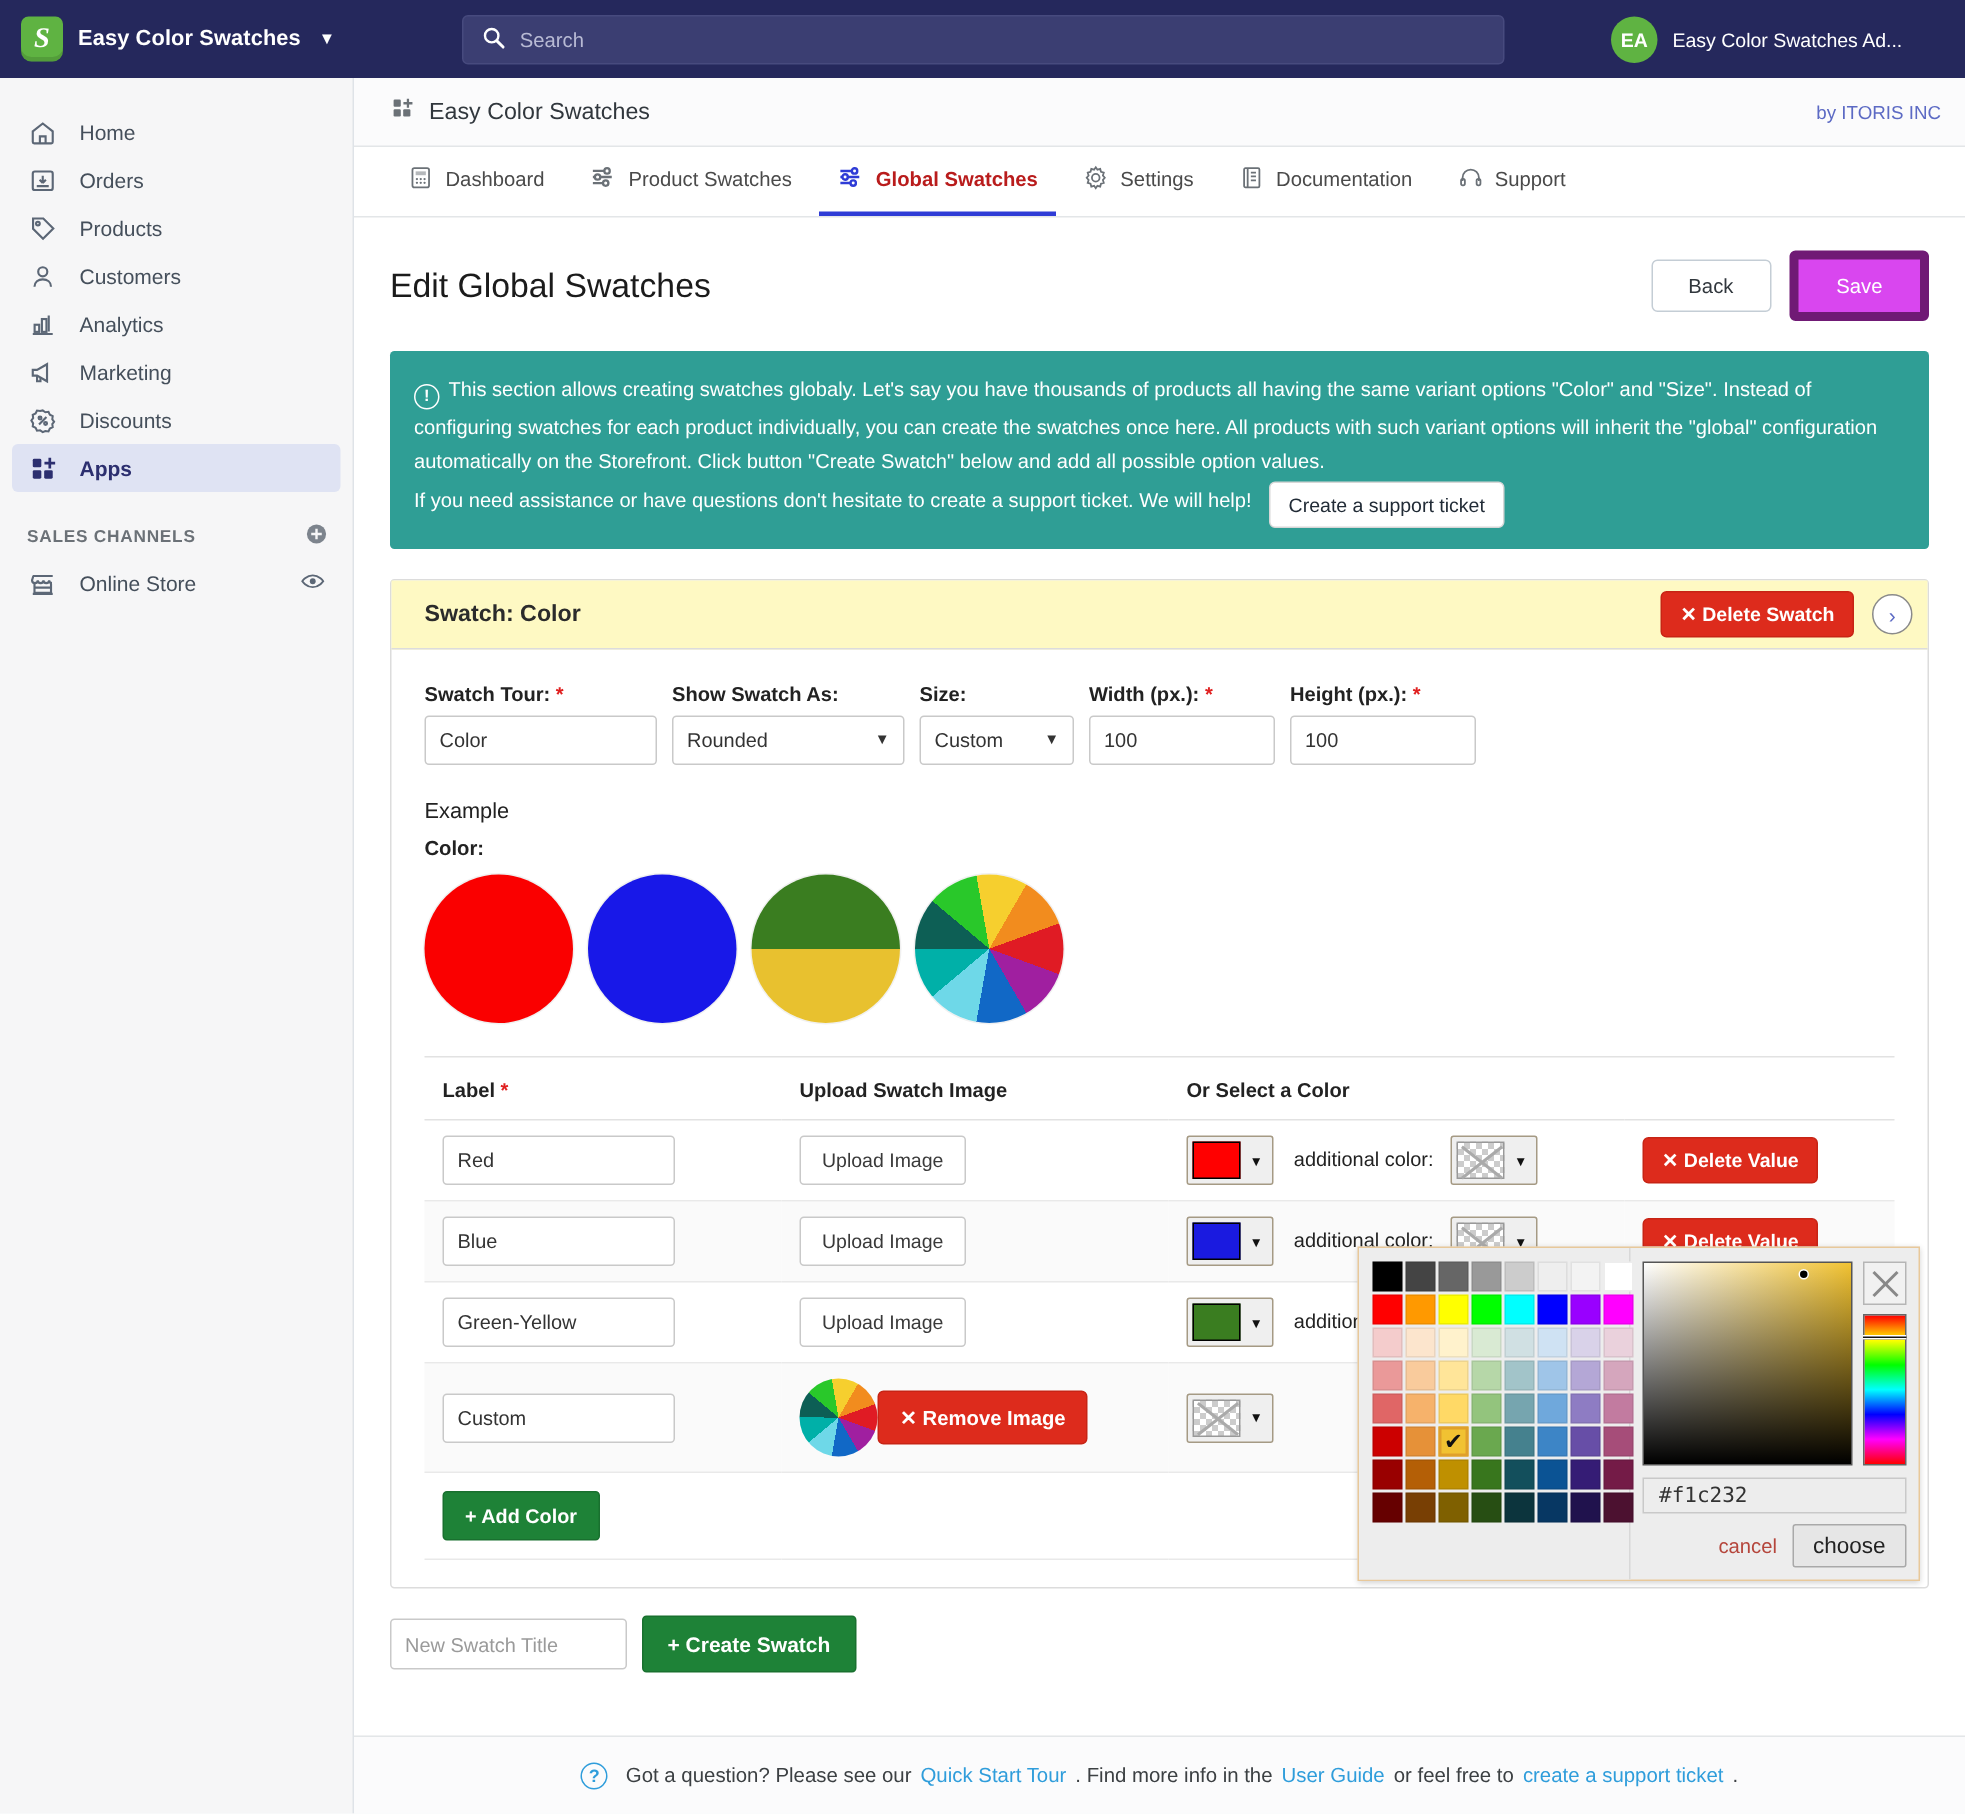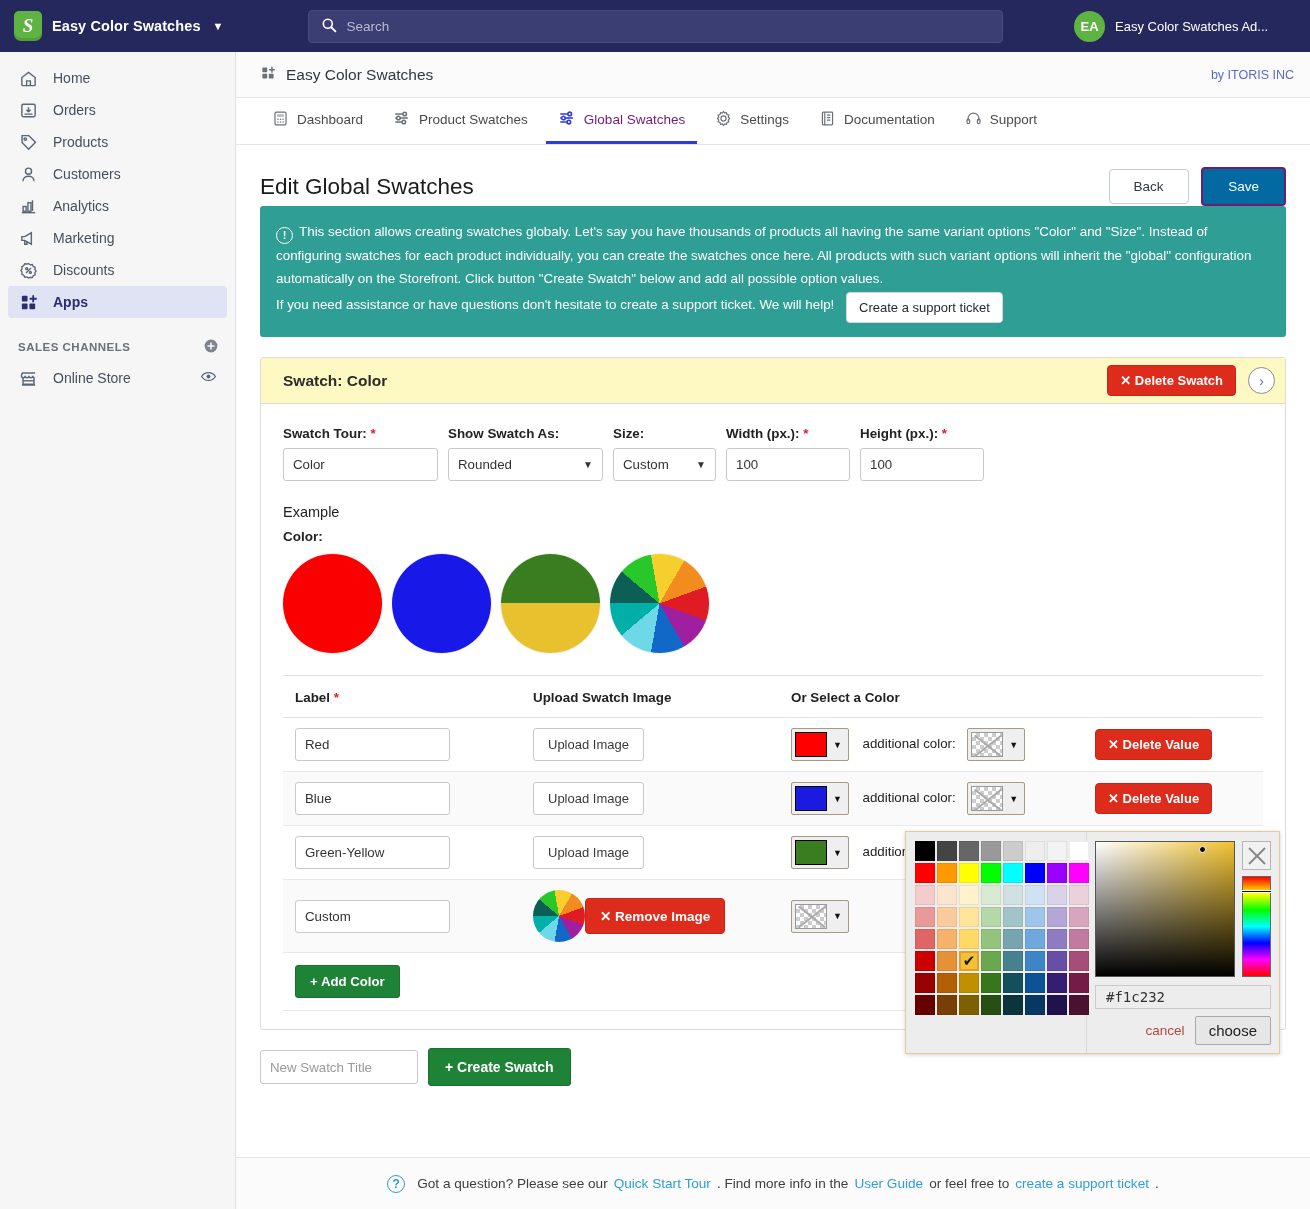--- a/index.html
+++ b/index.html
@@ -37,21 +37,21 @@
   #searchbox .ph { color:#b8bad4; font-size:13.5px; }
   #userwrap { width:236px; display:flex; align-items:center; gap:10px; padding-right:10px; }
   #avatar {
     width:31px;height:31px;border-radius:50%;background:#5fb342;color:#fff;
     display:flex;align-items:center;justify-content:center;font-size:13px;font-weight:600;
   }
   #username { color:#fff; font-size:13px; white-space:nowrap; overflow:hidden; }
 
   
   #shell { display:flex; height:1157px; }
-  #sidebar { width:236px; background:#f6f6f7; border-right:1px solid #dfe3e8; padding-top:10px; }
+  #sidebar { width:236px; background:#f6f6f7; border-right:1px solid #dfe3e8; padding-top:20px; }
   .nav-item {
     display:flex;align-items:center;gap:15px;height:32px;margin:0 8px;
     padding-left:10px;border-radius:4px;color:#454f5b;font-size:14px;
   }
   .nav-item.active { background:#dfe3f3; color:#2c2f6f; font-weight:600; }
   .nav-icon { width:20px; height:20px; display:flex;align-items:center;justify-content:center; }
   .nav-icon svg { display:block; }
   #channels-head {
     display:flex;align-items:center;justify-content:space-between;
     margin:20px 16px 6px 18px; color:#6b7177; font-size:11.5px;
@@ -65,33 +65,33 @@
     justify-content:space-between;padding:0 16px 0 24px;background:#fbfbfc;
   }
   #app-title { display:flex;align-items:center;gap:10px;font-size:15.5px;color:#31373d; }
   #app-vendor { font-size:12.5px; color:#5c6ac4; }
 
   #tabs { height:47px;border-bottom:1px solid #e3e6e8;display:flex;align-items:flex-end;padding-left:24px;gap:6px; background:#fff;}
   .tab {
     display:flex;align-items:center;gap:8px;height:46px;padding:0 12px;
     font-size:13.5px;color:#4a4a4a;border-bottom:3px solid transparent;
   }
-  .tab.active { color:#701a75; font-weight:400; border-bottom-color:#2f3cd6; }
+  .tab.active { color:#b91c1c; font-weight:700; border-bottom-color:#2f3cd6; }
 
   #page { flex:1; padding:22px 24px 0 24px; overflow:hidden; position:relative; }
 
   #pagehead { display:flex;align-items:center;justify-content:space-between; }
   #pagetitle { font-size:22.5px; color:#1b1b1b; font-weight:400; }
   .btn { font-family:inherit; cursor:pointer; border-radius:4px; font-size:13.5px; }
   #back-btn { background:#fff;border:1px solid #c4cdd5;padding:9px 24px;color:#31373d; }
-  #save-btn { background:#0369a1;border:2px solid #701a75;color:#fff;padding:10px 25px;margin-left:9px; }
+  #save-btn { background:#d946ef;border:6px solid #701a75;color:#fff;padding:10px 25px;margin-left:9px; }
 
   
   #banner {
-    background:#2f9e95;color:#fff;border-radius:3px;
+    margin-top:20px;background:#2f9e95;color:#fff;border-radius:3px;
     padding:14px 16px 14px 16px; line-height:1.72; font-size:13.4px;
     position:relative;
   }
   #banner .bang {
     display:inline-flex;width:17px;height:17px;border:1.6px solid #fff;border-radius:50%;
     align-items:center;justify-content:center;font-size:11px;font-weight:bold;
     vertical-align:-3px;margin-right:6px;
   }
   #support-ticket-btn {
     background:#fff;border:1px solid #d7d7d7;color:#212b36;padding:7px 12px;

